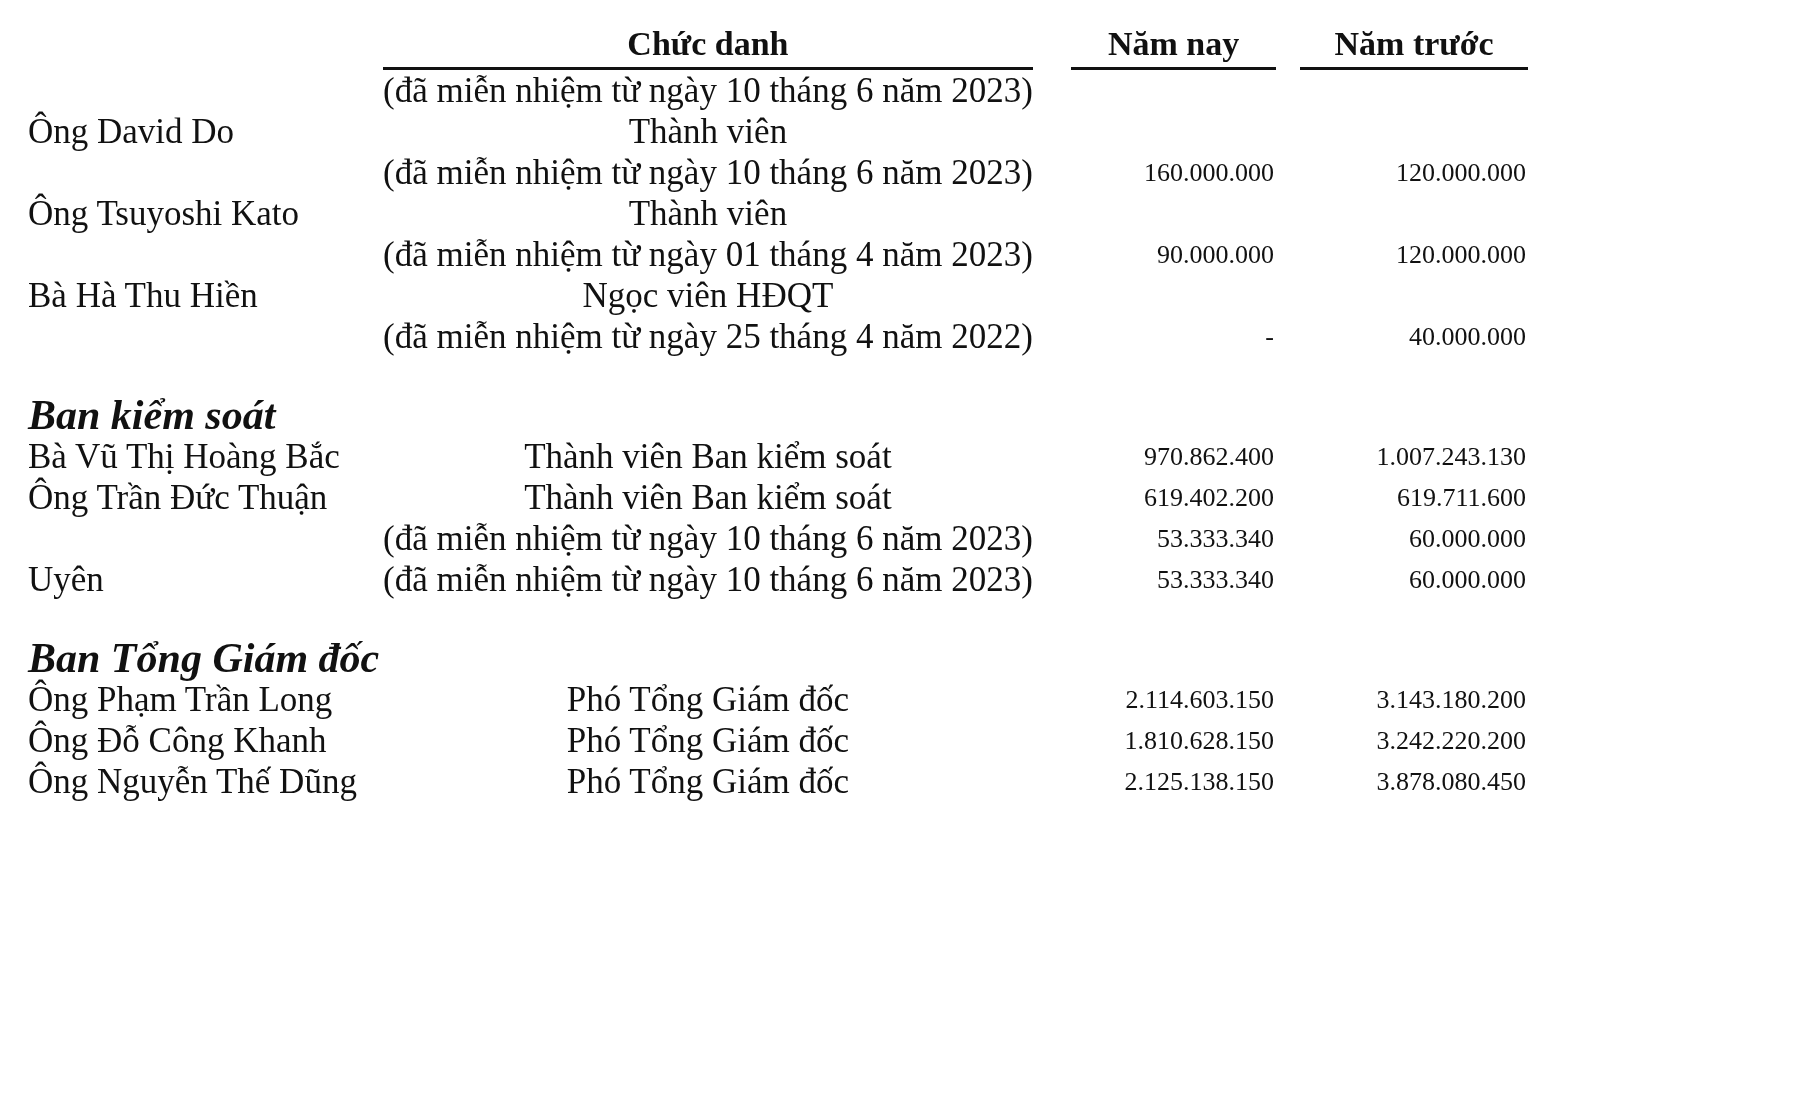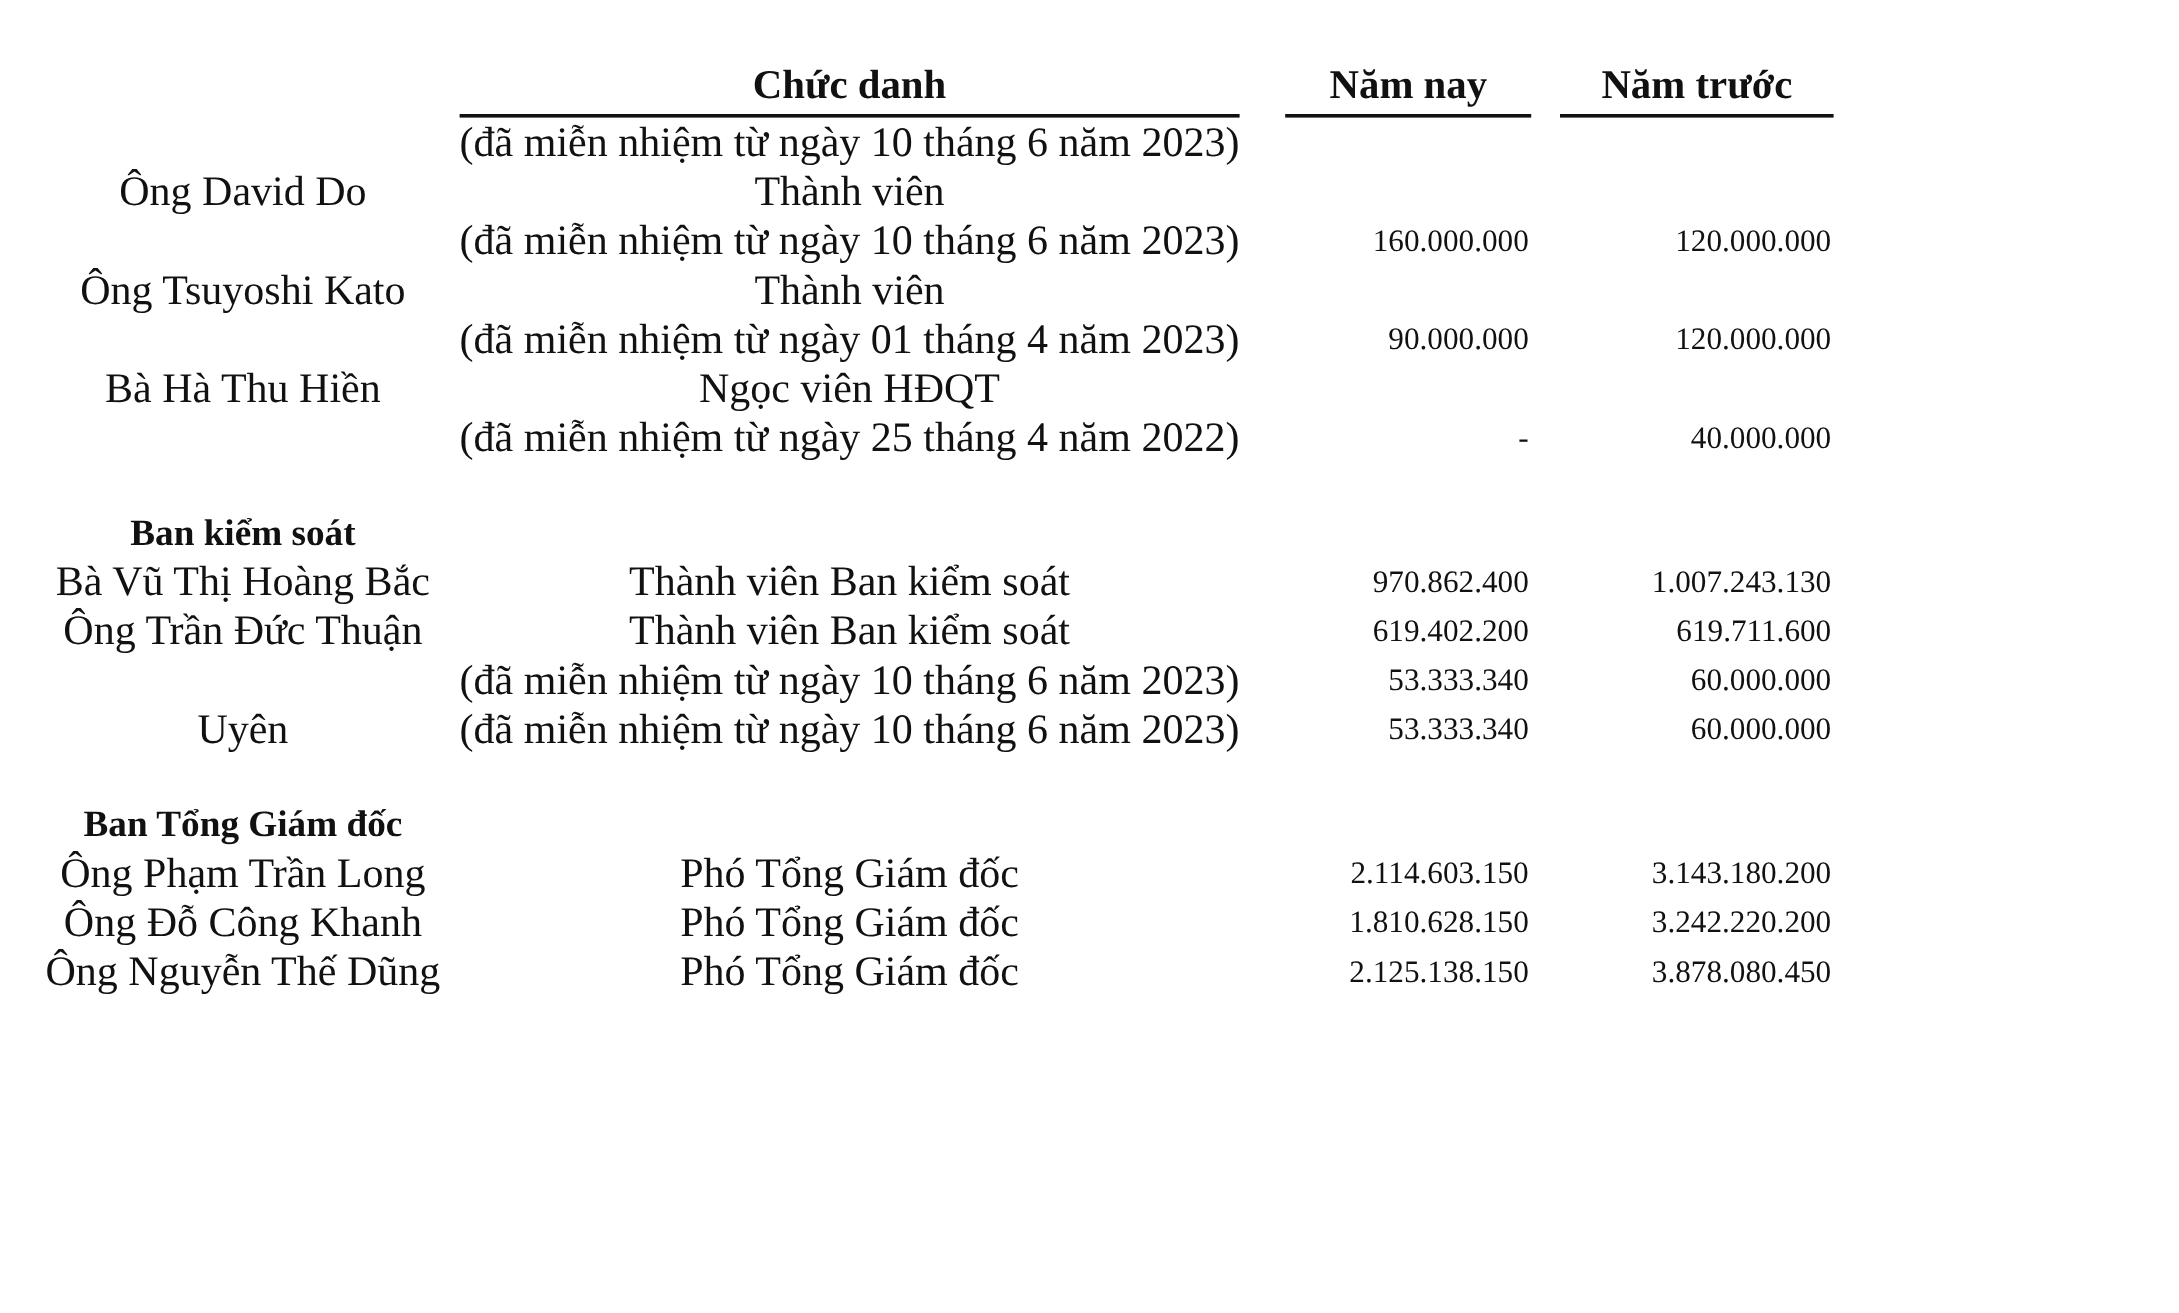--- a/index.html
+++ b/index.html
@@ -14,21 +14,20 @@
     color: #111111;
     overflow: hidden;
     position: relative;
   }
 
   .page {
     position: relative;
     width: 1816px;
     height: 846px;
     background: #fff;
-    margin-top: 28px;
   }
 
   table.fin {
     position: absolute;
     left: 28px;
     top: 24px;
     width: 1500px;
     border-collapse: collapse;
     table-layout: fixed;
   }
@@ -57,40 +56,41 @@
     text-align: center;
     white-space: nowrap;
   }
   .hdr th.underline {
     border-bottom: 3px solid #111;
   }
   .hdr th.blank { border-bottom: none; }
 
   
   td.name {
-    text-align: center;
+    text-align: left;
     white-space: nowrap;
     padding-right: 6px;
   }
   td.title {
     text-align: center;
     white-space: nowrap;
   }
   td.num {
     text-align: right;
     white-space: nowrap;
     font-size: 26px;
     padding-right: 2px;
   }
   td.num.prev { padding-right: 2px; }
   td.gap { }
 
   .section-label {
     font-weight: bold;
-    font-size: 31px;
+    font-style: italic;
+    font-size: 42px;
     white-space: nowrap;
   }
 
   tr.spacer td {
     height: 38px;
     line-height: 38px;
     font-size: 0;
   }
 
   tr.line td { line-height: 41px; height: 41px; }

